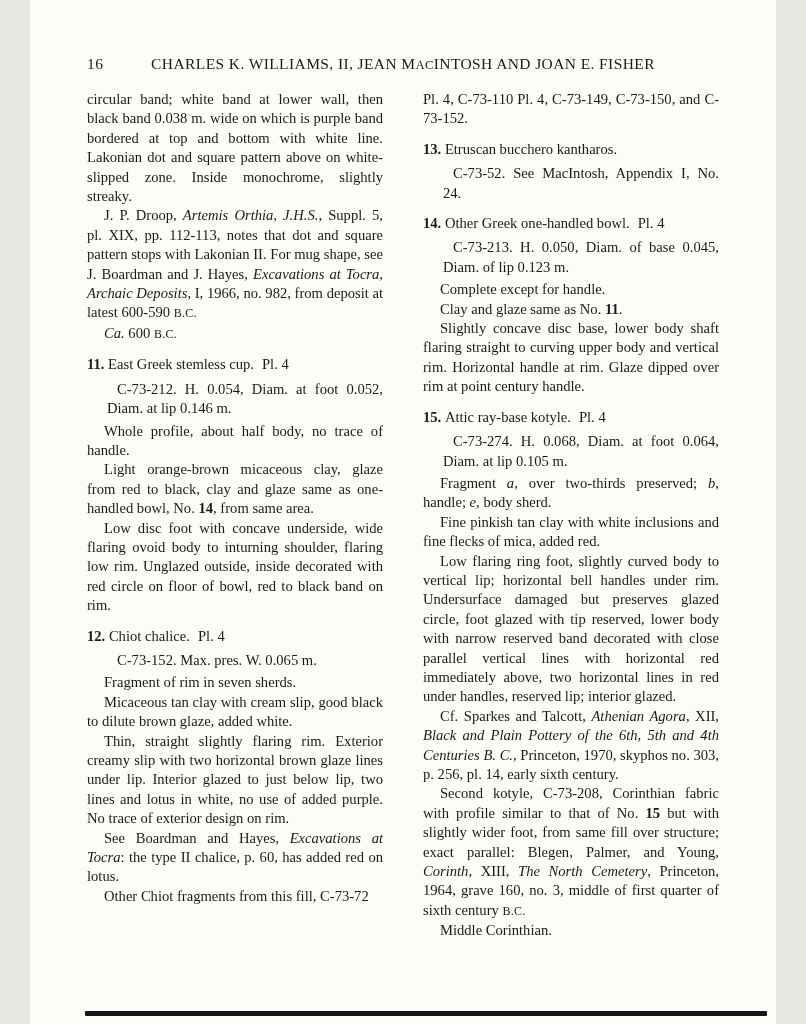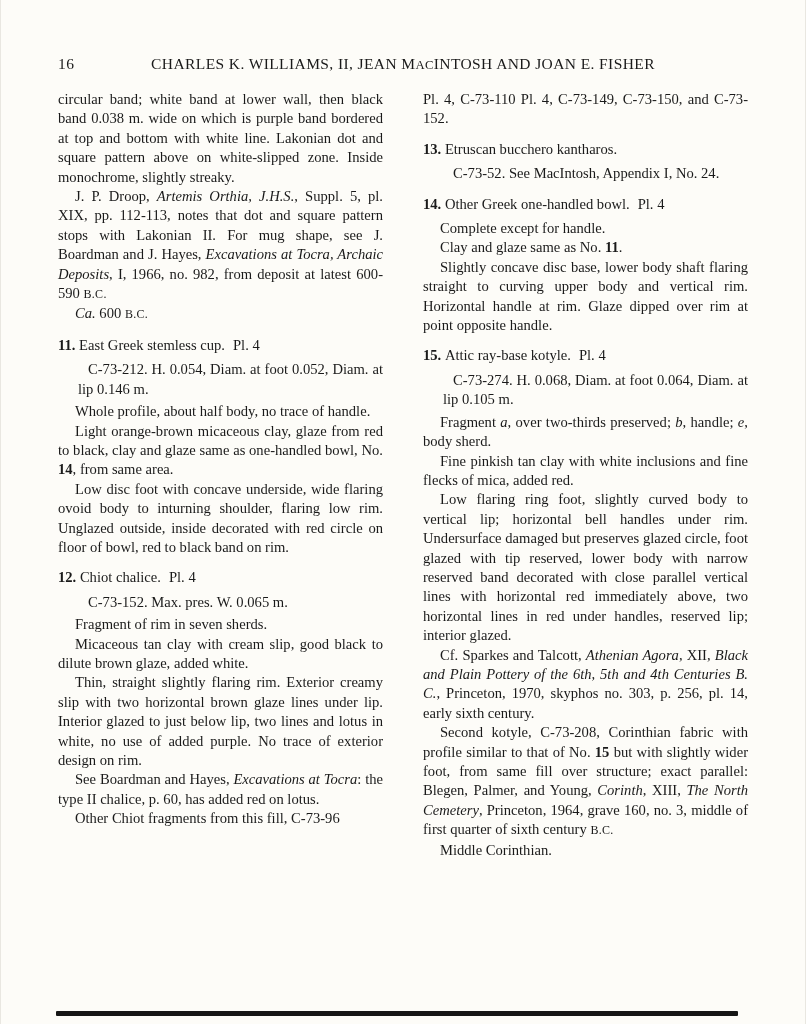--- a/index.html
+++ b/index.html
@@ -1,19 +1,19 @@
 <!DOCTYPE html>
 <html><head>
 <meta charset="utf-8">
 <style>
   html, body { margin: 0; padding: 0; }
   body { background: #e9e7e1; }
   .page {
     position: relative;
-    width: 804px;
+    width: 746px;
     height: 1024px;
     margin: 0 auto;
     background: #fdfcf8;
     overflow: hidden;
     color: #1a1a1a;
     font-family: "Liberation Serif", "DejaVu Serif", serif;
     -webkit-font-smoothing: antialiased;
   }
   .header {
     position: relative;
@@ -84,35 +84,36 @@
         <p class="para ind"><span>Low disc foot with concave underside, wide flaring ovoid body to inturning shoulder, flaring low rim. Unglazed outside, inside decorated with red circle on floor of bowl, red to black band on rim.</span></p>
         <div class="entry">
           <span><span class="entry-num">12. </span><span>Chiot chalice.</span></span>
           <span class="plate">Pl. 4</span>
         </div>
         <p class="para cat"><span>C-73-152.  Max. pres. W. 0.065 m.</span></p>
         <p class="para ind"><span>Fragment of rim in seven sherds.</span></p>
         <p class="para ind"><span>Micaceous tan clay with cream slip, good black to dilute brown glaze, added white.</span></p>
         <p class="para ind"><span>Thin, straight slightly flaring rim. Exterior creamy slip with two horizontal brown glaze lines under lip. Interior glazed to just below lip, two lines and lotus in white, no use of added purple. No trace of exterior design on rim.</span></p>
         <p class="para ind"><span>See Boardman and Hayes, </span><span class="it">Excavations at Tocra</span><span>: the type II chalice, p. 60, has added red on lotus.</span></p>
-        <p class="para ind"><span>Other Chiot fragments from this fill, C-73-96</span></p>
+        <p class="para ind"><span>Other Chiot fragments from this fill, C-73-72</span></p>
       </div>
     <div class="col">
         <p class="para"><span>Pl. 4, C-73-110 Pl. 4, C-73-149, C-73-150, and C-73-152.</span></p>
         <div class="entry">
           <span><span class="entry-num">13. </span><span>Etruscan bucchero kantharos.</span></span>
         </div>
         <p class="para cat"><span>C-73-52.  See MacIntosh, Appendix I, No. 24.</span></p>
         <div class="entry">
           <span><span class="entry-num">14. </span><span>Other Greek one-handled bowl.</span></span>
           <span class="plate">Pl. 4</span>
         </div>
+        <p class="para cat"><span>C-73-213.  H. 0.050, Diam. of base 0.045, Diam. of lip 0.123 m.</span></p>
         <p class="para ind"><span>Complete except for handle.</span></p>
         <p class="para ind"><span>Clay and glaze same as No. </span><span class="bd">11</span><span>.</span></p>
-        <p class="para ind"><span>Slightly concave disc base, lower body shaft flaring straight to curving upper body and vertical rim. Horizontal handle at rim. Glaze dipped over rim at point opposite handle.</span></p>
+        <p class="para ind"><span>Slightly concave disc base, lower body shaft flaring straight to curving upper body and vertical rim. Horizontal handle at rim. Glaze dipped over rim at point century handle.</span></p>
         <div class="entry">
           <span><span class="entry-num">15. </span><span>Attic ray-base kotyle.</span></span>
           <span class="plate">Pl. 4</span>
         </div>
         <p class="para cat"><span>C-73-274.  H. 0.068, Diam. at foot 0.064, Diam. at lip 0.105 m.</span></p>
         <p class="para ind"><span>Fragment </span><span class="it">a</span><span>, over two-thirds preserved; </span><span class="it">b</span><span>, handle; </span><span class="it">e</span><span>, body sherd.</span></p>
         <p class="para ind"><span>Fine pinkish tan clay with white inclusions and fine flecks of mica, added red.</span></p>
         <p class="para ind"><span>Low flaring ring foot, slightly curved body to vertical lip; horizontal bell handles under rim. Undersurface damaged but preserves glazed circle, foot glazed with tip reserved, lower body with narrow reserved band decorated with close parallel vertical lines with horizontal red immediately above, two horizontal lines in red under handles, reserved lip; interior glazed.</span></p>
         <p class="para ind"><span>Cf. Sparkes and Talcott, </span><span class="it">Athenian Agora</span><span>, XII, </span><span class="it">Black and Plain Pottery of the 6th, 5th and 4th Centuries B. C.</span><span>, Princeton, 1970, skyphos no. 303, p. 256, pl. 14, early sixth century.</span></p>
         <p class="para ind"><span>Second kotyle, C-73-208, Corinthian fabric with profile similar to that of No. </span><span class="bd">15</span><span> but with slightly wider foot, from same fill over structure; exact parallel: Blegen, Palmer, and Young, </span><span class="it">Corinth</span><span>, XIII, </span><span class="it">The North Cemetery</span><span>, Princeton, 1964, grave 160, no. 3, middle of first quarter of sixth century </span><span class="sc">B.C.</span></p>

